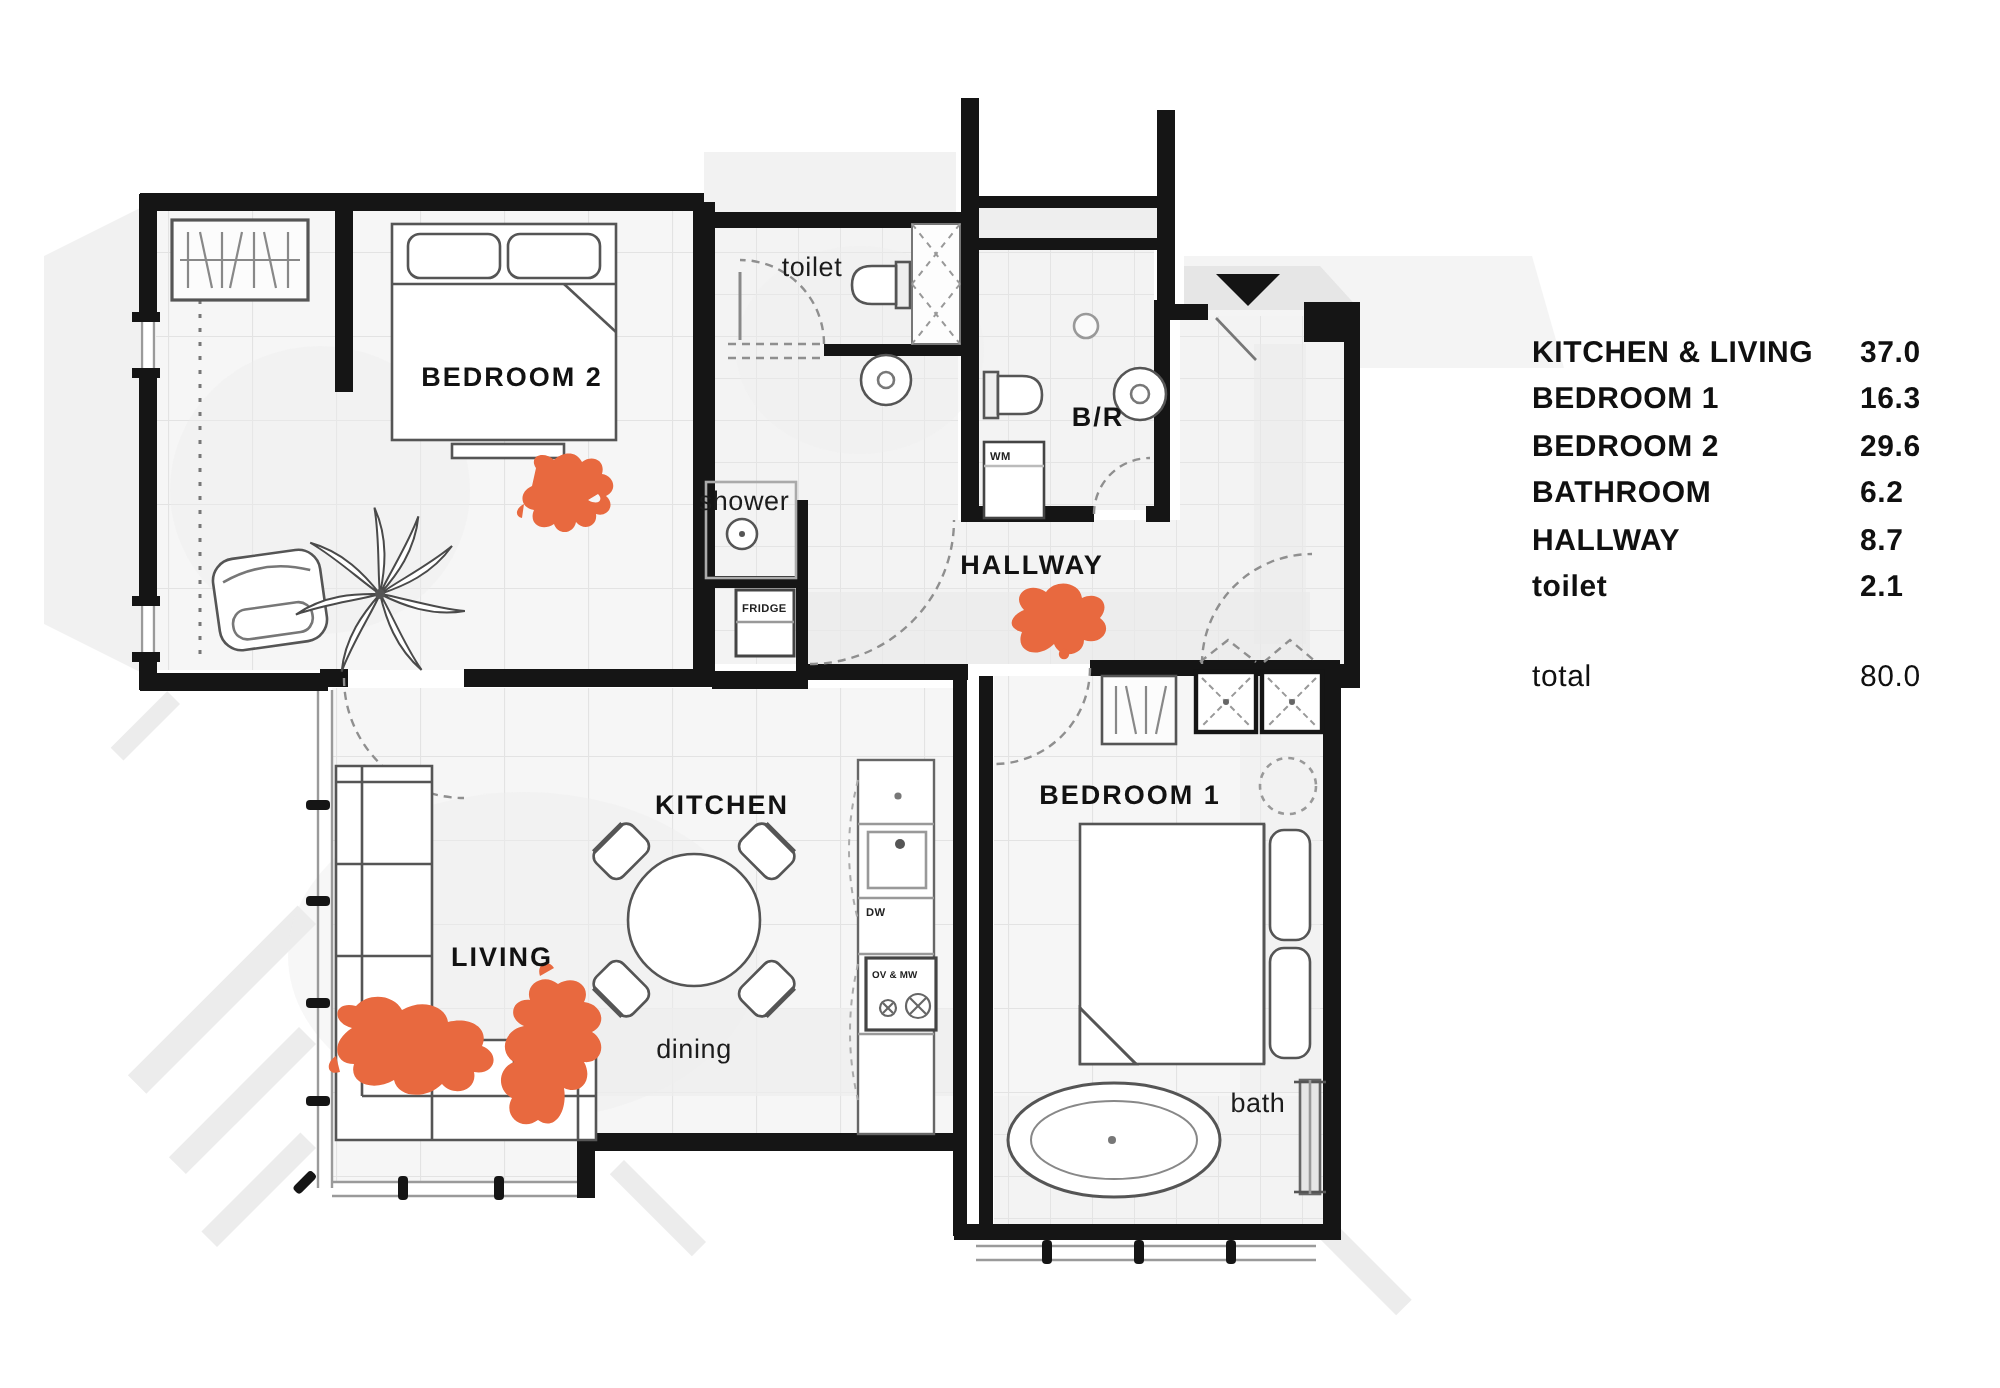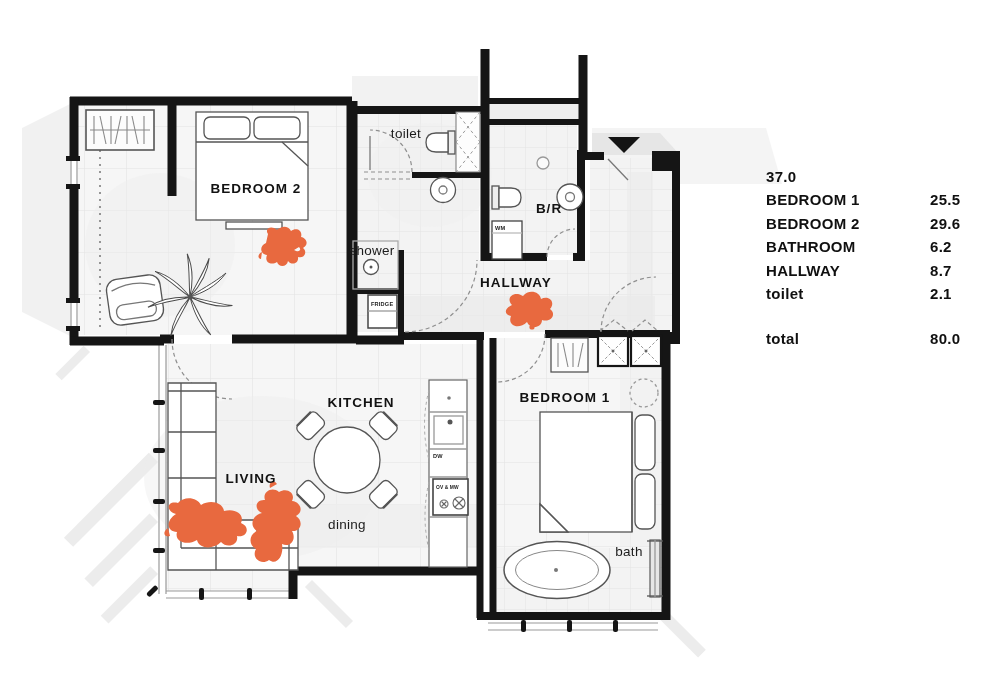--- a/index.html
+++ b/index.html
@@ -10,21 +10,21 @@
   .rl{font-weight:700;font-size:13.5px;letter-spacing:1px;fill:#121212;text-anchor:middle}
   .rs{font-weight:400;font-size:13.5px;letter-spacing:.3px;fill:#1c1c1c;text-anchor:middle}
   .tn{font-weight:700;font-size:5.6px;fill:#222;letter-spacing:.2px}
   .tn2{font-weight:700;font-size:4.9px;fill:#222;letter-spacing:.1px}
   .legend{position:absolute;left:766px;top:149px;width:212px;color:#101010}
   .lg-head{display:flex;font-size:15px;font-weight:400;color:#2e2e2e;line-height:20px}
   .lg-head .r{width:164px}
   .lg-rows{margin-top:16px}
   .lg-row{display:flex;font-weight:700;font-size:15px;line-height:23.4px;letter-spacing:.3px}
   .lg-row .r{width:164px}
-  .lg-total{display:flex;font-weight:700;font-size:15px;line-height:23.4px;letter-spacing:.3px;margin-top:22px}
+  .lg-total{display:flex;font-weight:400;font-size:15px;line-height:23.4px;letter-spacing:.3px;margin-top:22px}
   .lg-total .r{width:164px}
 </style>
 </head>
 <body>
 
 <div class="stage">
 
 <svg class="plan-svg" width="1000" height="694" viewBox="0 0 1000 694">
   <defs>
     <pattern id="t40" width="42" height="42" patternUnits="userSpaceOnUse">
@@ -366,25 +366,26 @@
     <text class="rl" x="565" y="402">BEDROOM 1</text>
     <text class="rs" x="629" y="556">bath</text>
     <text class="tn" x="433" y="458">DW</text>
     <text class="tn2" x="436" y="489">OV &amp; MW</text>
   </g>
 </svg>
 
 <div class="legend">
   <div class="lg-rows">
     <div class="lg-row">
+      <span class="r">KITCHEN &amp; LIVING</span>
       <span class="s">37.0</span>
     </div>
     <div class="lg-row">
       <span class="r">BEDROOM 1</span>
-      <span class="s">25.5</span>
+      <span class="s">16.3</span>
     </div>
     <div class="lg-row">
       <span class="r">BEDROOM 2</span>
       <span class="s">29.6</span>
     </div>
     <div class="lg-row">
       <span class="r">BATHROOM</span>
       <span class="s">6.2</span>
     </div>
     <div class="lg-row">

